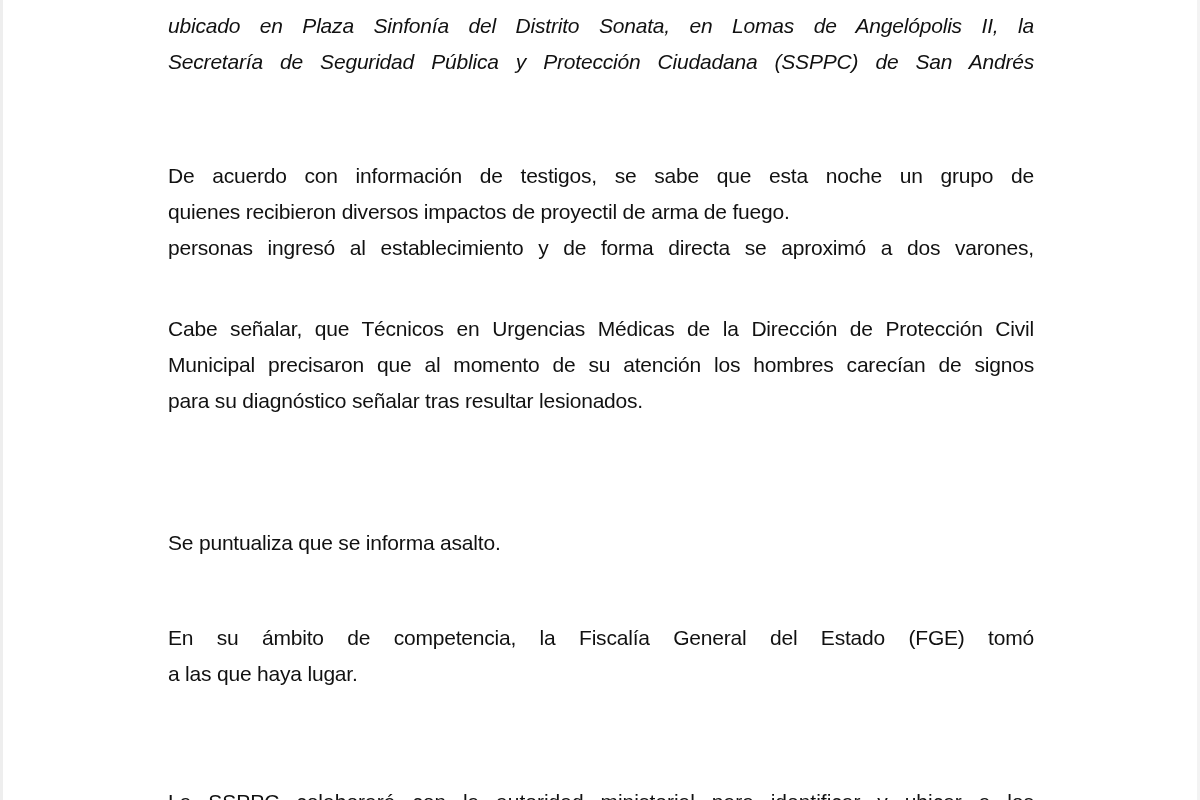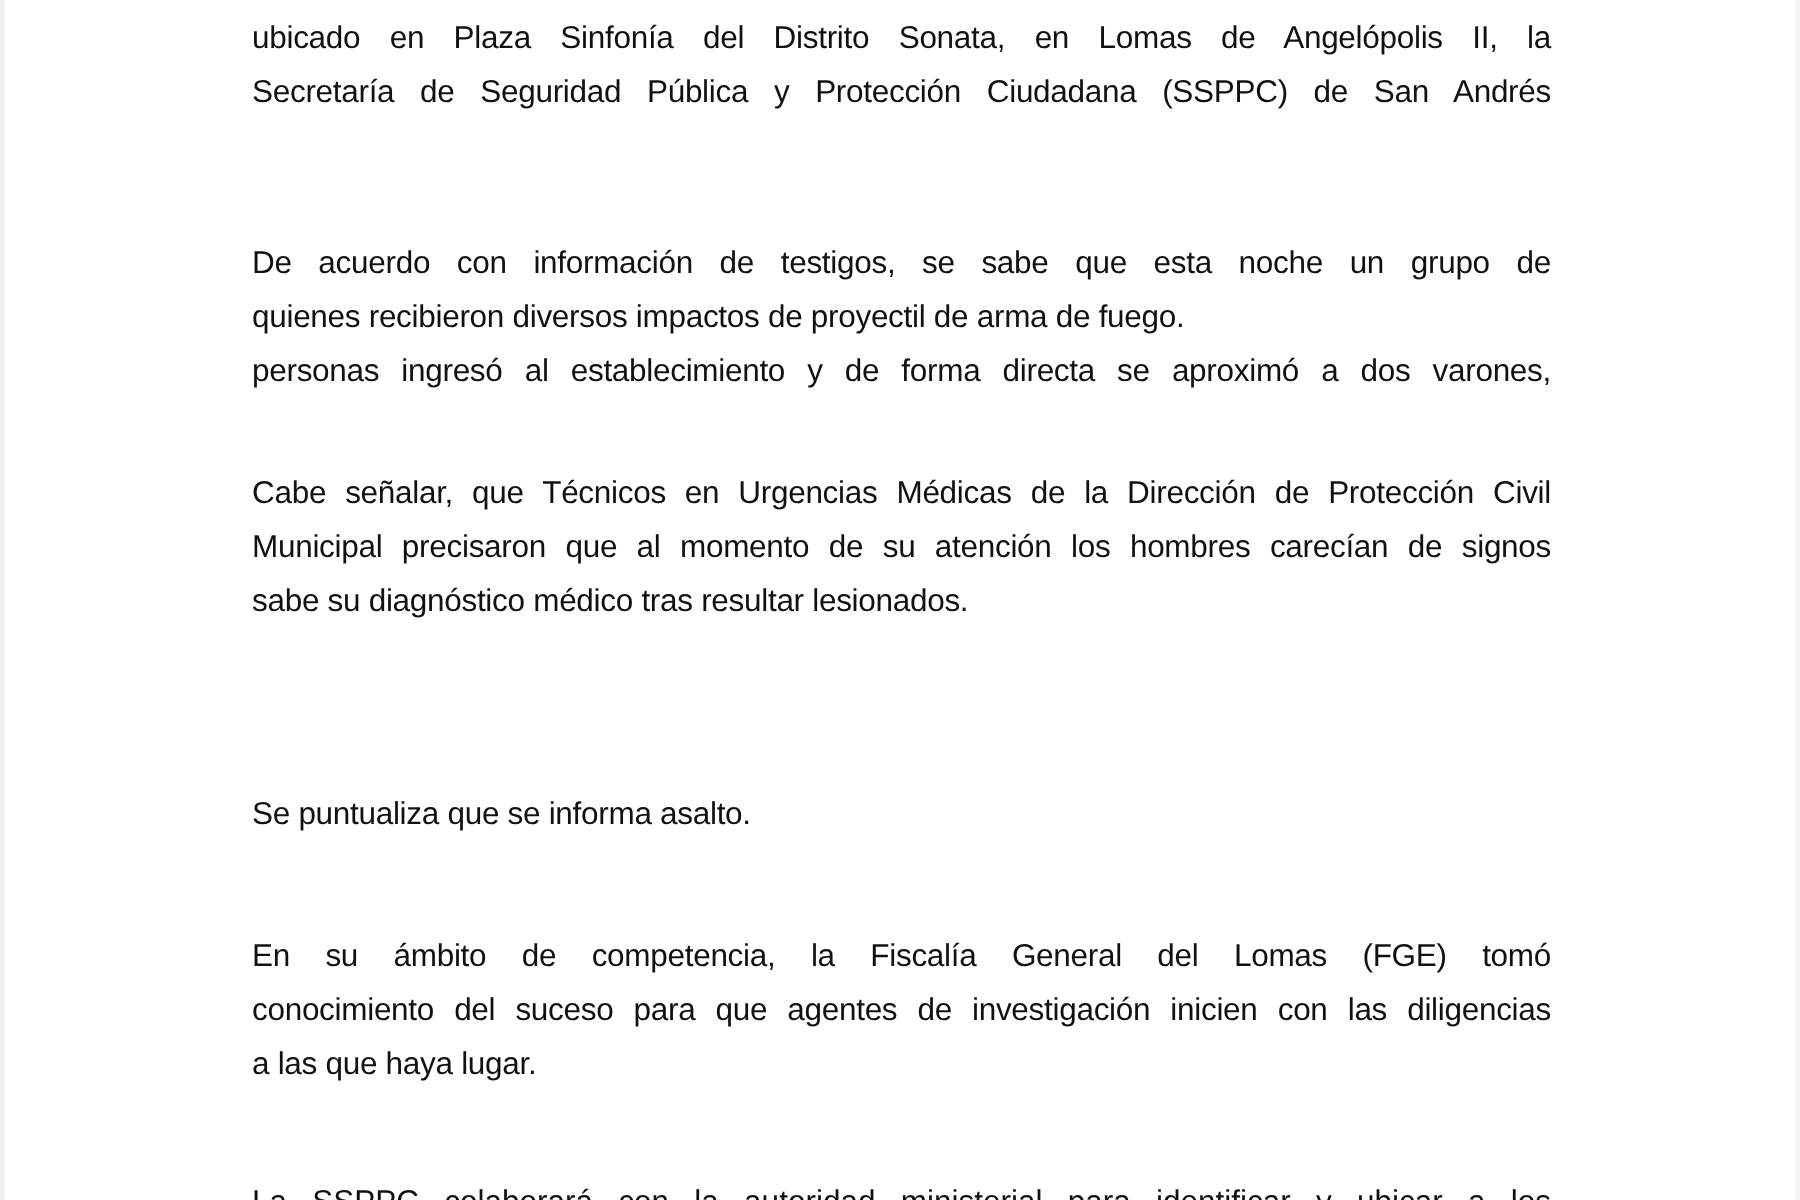--- a/index.html
+++ b/index.html
@@ -27,44 +27,43 @@
     .clip .line { font-size: 21px; line-height: 36px; text-align: justify; text-align-last: justify; margin-top: 0; }
   </style>
 </head>
 <body>
 
 <div class="edge-left"></div>
 <div class="edge-right"></div>
 
 <div class="page">
 
-  <div class="para" style="top:8px;">
+  <div class="para" style="top:8px;font-style:italic;">
     <span class="line just">ubicado en Plaza Sinfonía del Distrito Sonata, en Lomas de Angelópolis II, la</span>
     <span class="line just">Secretaría de Seguridad Pública y Protección Ciudadana (SSPPC) de San Andrés</span>
   </div>
 
   <div class="para" style="top:158px;">
     <span class="line just">De acuerdo con información de testigos, se sabe que esta noche un grupo de</span>
     <span class="line">quienes recibieron diversos impactos de proyectil de arma de fuego.</span>
     <span class="line just">personas ingresó al establecimiento y de forma directa se aproximó a dos varones,</span>
   </div>
 
   <div class="para" style="top:311px;">
     <span class="line just">Cabe señalar, que Técnicos en Urgencias Médicas de la Dirección de Protección Civil</span>
     <span class="line just">Municipal precisaron que al momento de su atención los hombres carecían de signos</span>
-    <span class="line">sabe su diagnóstico médico tras resultar lesionados.</span>
+    <span class="line">para su diagnóstico señalar tras resultar lesionados.</span>
   </div>
 
   <div class="para" style="top:525px;">
     <span class="line">Se puntualiza que se informa asalto.</span>
   </div>
 
   <div class="para" style="top:620px;">
-    <span class="line just">En su ámbito de competencia, la Fiscalía General del Lomas (FGE) tomó</span>
-    <span class="line just">conocimiento del suceso para que agentes de investigación inicien con las diligencias</span>
+    <span class="line just">En su ámbito de competencia, la Fiscalía General del Estado (FGE) tomó</span>
     <span class="line">a las que haya lugar.</span>
   </div>
 
   <div class="clip">
     <div class="line">La SSPPC colaborará con la autoridad ministerial para identificar y ubicar a los</div>
   </div>
 
 </div>
 
 </body></html>

